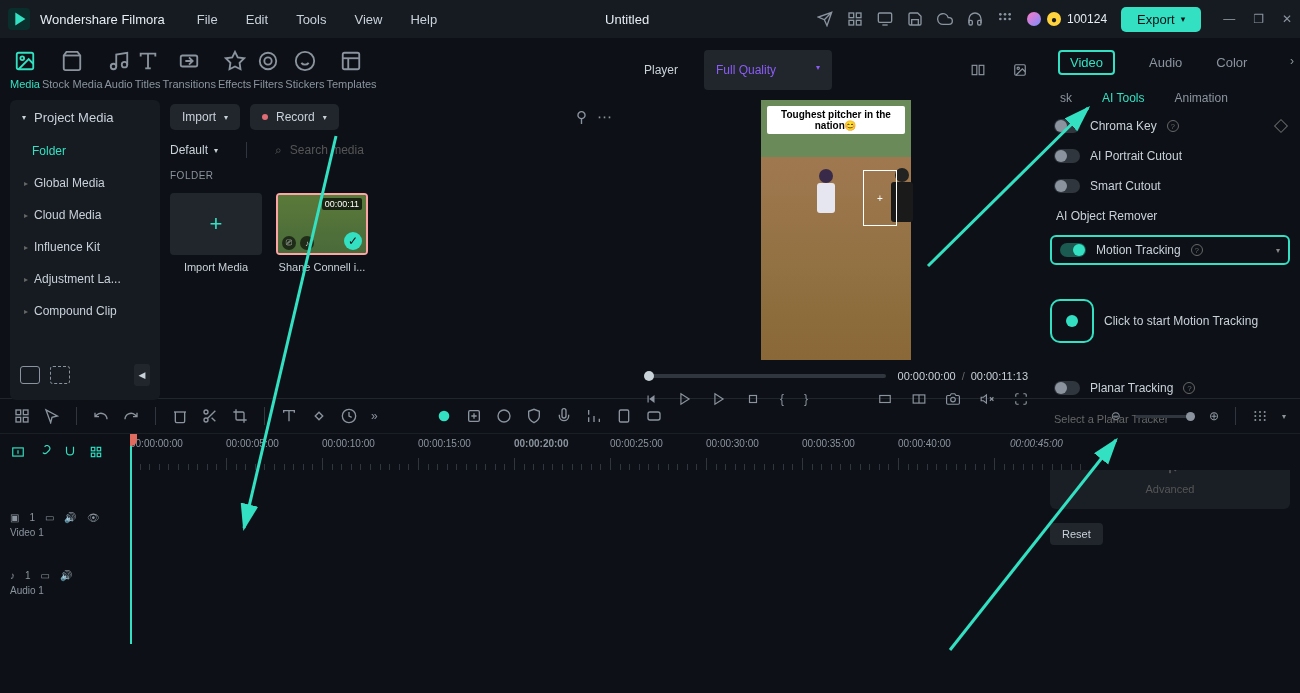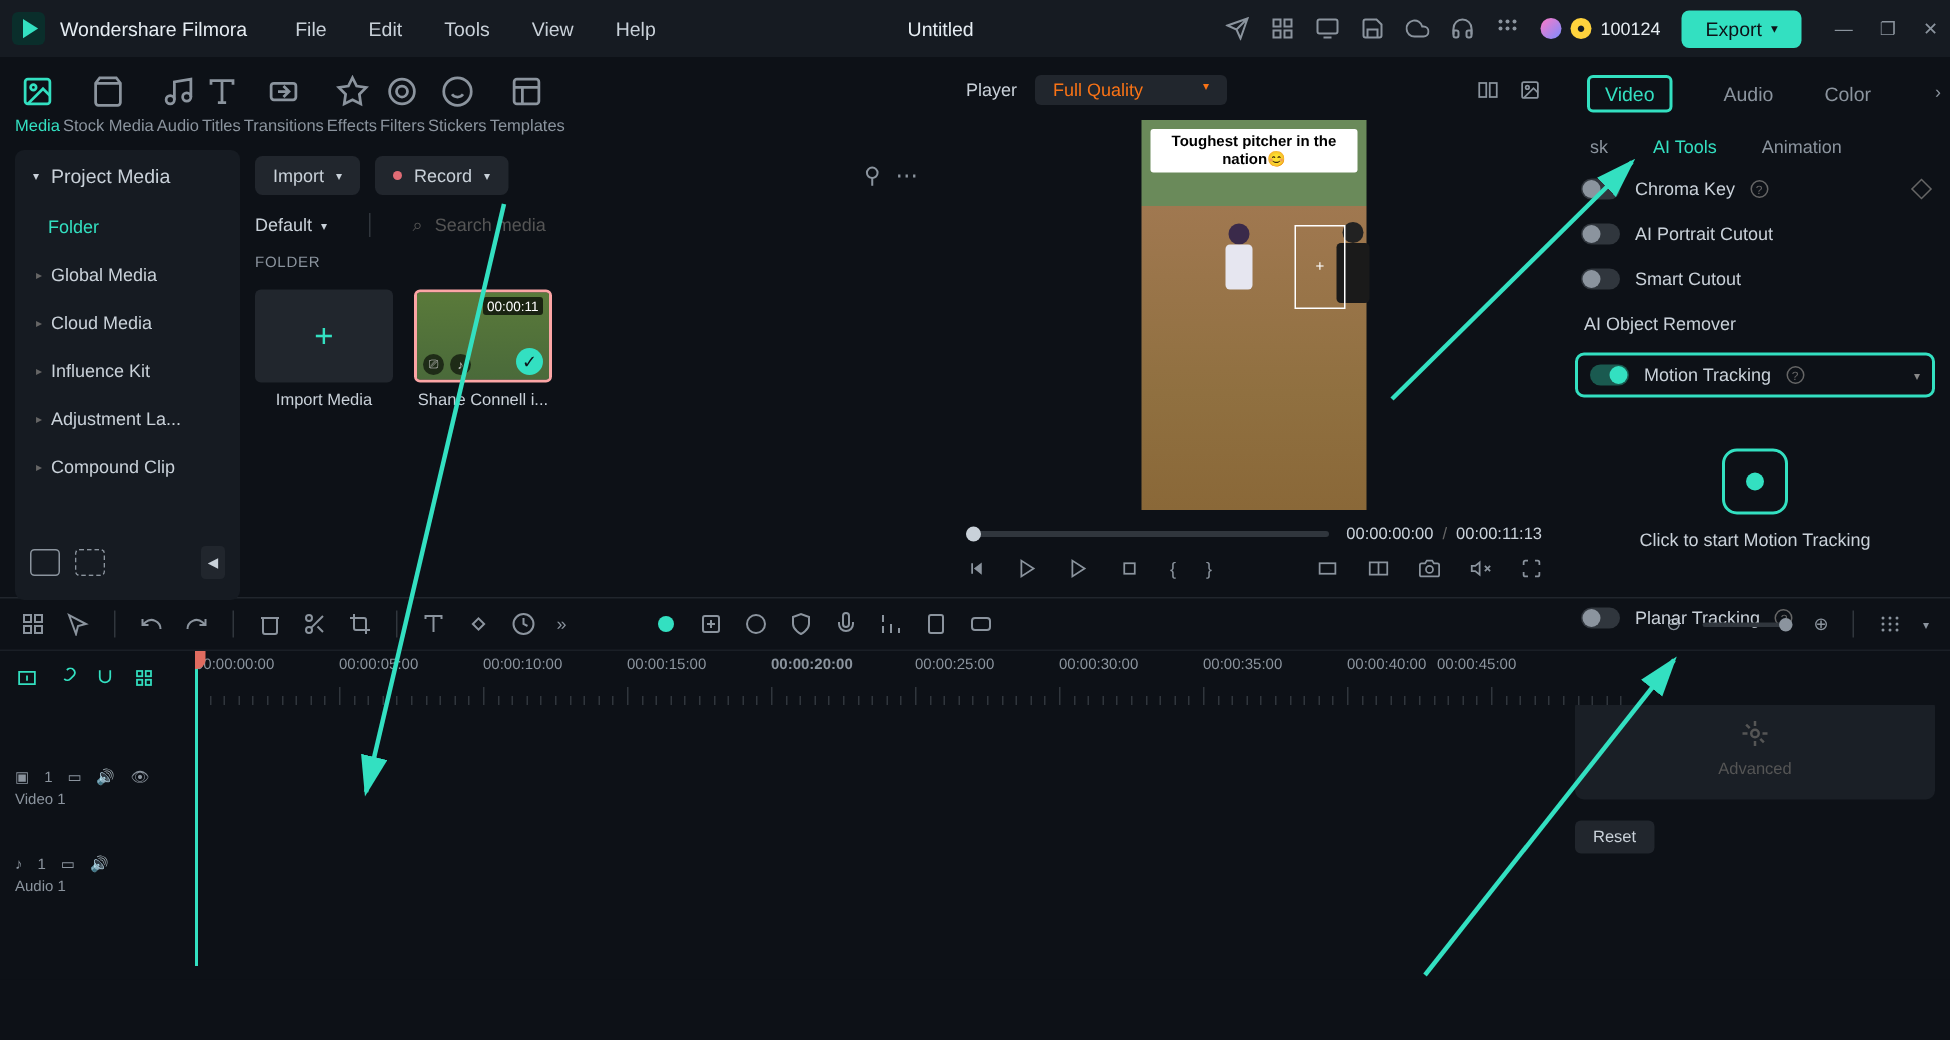--- a/index.html
+++ b/index.html
@@ -50,23 +50,23 @@
 .thumb-box{width:92px;height:62px;background:#21262d;border-radius:4px;display:flex;align-items:center;justify-content:center;position:relative}
 .thumb-plus{font-size:22px;color:#33e0c1;font-weight:200}
 .thumb-sel{border:2px solid #fca5a5}
 .thumb-img{width:100%;height:100%;background:linear-gradient(#5a7a3a,#4a6a3a);border-radius:2px;position:relative}
 .dur{position:absolute;top:3px;right:4px;background:rgba(0,0,0,0.7);color:#fff;font-size:9px;padding:1px 3px;border-radius:2px}
 .thumb-bot{position:absolute;bottom:3px;left:4px;display:flex;gap:4px}
 .thumb-bot .ci{width:14px;height:14px;border-radius:50%;background:rgba(0,0,0,0.6);color:#ccc;font-size:8px;display:flex;align-items:center;justify-content:center}
 .chk{position:absolute;bottom:3px;right:4px;width:18px;height:18px;border-radius:50%;background:#33e0c1;color:#0d1117;display:flex;align-items:center;justify-content:center;font-size:12px}
 .thumb-lbl{font-size:11px;color:#c9d1d9;text-align:center}
 .player{flex:1;background:#0d1117;padding:8px 12px;display:flex;flex-direction:column}
-.player-top{display:flex;align-items:center;gap:12px;padding:4px 0}
+.player-top{display:flex;align-items:center;gap:26px;padding:4px 0}
 .player-top .pl{color:#c9d1d9;font-size:12px}
-.qual{background:#21262d;padding:3px 12px;border-radius:4px;font-size:12px;color:#f97316;display:flex;align-items:flex-start;gap:40px}
+.qual{background:#21262d;padding:13px 12px;border-radius:4px;font-size:12px;color:#8b5cf6;display:flex;align-items:flex-start;gap:40px}
 .player-top .sp{flex:1}
 .pv-ic{width:16px;height:14px;color:#8b949e;cursor:pointer}
 .preview{flex:1;display:flex;align-items:center;justify-content:center;padding:6px 0}
 .vid{width:150px;height:260px;background:linear-gradient(#6a8a5a 0%,#6a8a5a 22%,#a07850 22%,#907040 70%,#8a6838 100%);position:relative}
 .vid-cap{position:absolute;top:6px;left:6px;right:6px;background:#fff;color:#000;font-size:10px;font-weight:bold;text-align:center;padding:3px 2px;border-radius:2px}
 .trk-box{position:absolute;top:70px;right:14px;width:34px;height:56px;border:1.5px solid #fff}
 .trk-box::after{content:'+';position:absolute;top:50%;left:50%;transform:translate(-50%,-50%);color:#fff;font-size:10px}
 .batter{position:absolute;top:55px;left:50px;width:36px;height:120px}
 .batter::before{content:'';position:absolute;top:14px;left:8px;width:14px;height:14px;border-radius:50%;background:#3a2a4a}
 .batter::after{content:'';position:absolute;top:28px;left:6px;width:18px;height:30px;background:#e6e6f0;border-radius:3px}
@@ -89,21 +89,21 @@
 .rp-sub .active{color:#33e0c1}
 .tool-row{display:flex;align-items:center;gap:10px;padding:8px 4px;font-size:12px;color:#c9d1d9}
 .tog{width:26px;height:14px;border-radius:8px;background:#30363d;position:relative;cursor:pointer}
 .tog::after{content:'';position:absolute;left:1px;top:1px;width:12px;height:12px;border-radius:50%;background:#8b949e}
 .tog.on{background:#1a5a50}
 .tog.on::after{left:13px;background:#33e0c1}
 .q{width:12px;height:12px;border-radius:50%;border:1px solid #666;color:#666;font-size:8px;display:flex;align-items:center;justify-content:center}
 .diamond{width:10px;height:10px;transform:rotate(45deg);border:1px solid #666;margin-left:auto}
 .mt-row{border:2px solid #33e0c1;border-radius:6px;padding:6px 8px;margin:4px 0}
 .mt-row .car{margin-left:auto;font-size:8px;color:#888}
-.mt-big{display:flex;flex-direction:column;align-items:center;gap:10px;padding:30px 0}
+.mt-big{display:flex;flex-direction:row;align-items:center;gap:10px;padding:30px 0}
 .mt-target{width:44px;height:44px;border:2.5px solid #33e0c1;border-radius:10px;position:relative;display:flex;align-items:center;justify-content:center}
 .mt-target::after{content:'';width:12px;height:12px;border-radius:50%;background:#33e0c1}
 .mt-txt{font-size:12px;color:#c9d1d9}
 .planar-lbl{color:#666;font-size:11px;padding:10px 4px}
 .planar-btns{display:flex;gap:12px;padding:6px 0}
 .pbtn{flex:1;background:#1a1f26;border-radius:6px;padding:14px 0;display:flex;flex-direction:column;align-items:center;gap:8px;color:#555;font-size:11px}
 .pbtn svg{width:20px;height:20px}
 .reset{background:#21262d;padding:5px 12px;border-radius:4px;font-size:11px;color:#c9d1d9;display:inline-block;margin-top:8px;cursor:pointer}
 .timeline{height:255px;background:#0d1117;border-top:1px solid #21262d}
 .tl-tools{display:flex;align-items:center;gap:14px;padding:8px 14px;color:#8b949e;border-bottom:1px solid #1a1f26}
@@ -712,21 +712,21 @@
           <div class="tick" style="left: 768px; height: 12px;"></div>
           <div class="tick" style="left: 777.6px; height: 6px;"></div>
           <div class="tick" style="left: 787.2px; height: 6px;"></div>
           <div class="tick" style="left: 796.8px; height: 6px;"></div>
           <div class="tick" style="left: 806.4px; height: 6px;"></div>
           <div class="tick" style="left: 816px; height: 6px;"></div>
           <div class="tick" style="left: 825.6px; height: 6px;"></div>
           <div class="tick" style="left: 835.2px; height: 6px;"></div>
           <div class="tick" style="left: 844.8px; height: 6px;"></div>
           <div class="tick" style="left: 854.4px; height: 6px;"></div>
-          <span class="maj" style="left: 828px;">00:00:45:00</span>
+          <span class="maj" style="left: 880px; font-style: italic;">00:00:45:00</span>
           <div class="tick" style="left: 864px; height: 12px;"></div>
           <div class="tick" style="left: 873.6px; height: 6px;"></div>
           <div class="tick" style="left: 883.2px; height: 6px;"></div>
           <div class="tick" style="left: 892.8px; height: 6px;"></div>
           <div class="tick" style="left: 902.4px; height: 6px;"></div>
           <div class="tick" style="left: 912px; height: 6px;"></div>
           <div class="tick" style="left: 921.6px; height: 6px;"></div>
           <div class="tick" style="left: 931.2px; height: 6px;"></div>
           <div class="tick" style="left: 940.8px; height: 6px;"></div>
           <div class="tick" style="left: 950.4px; height: 6px;"></div>

